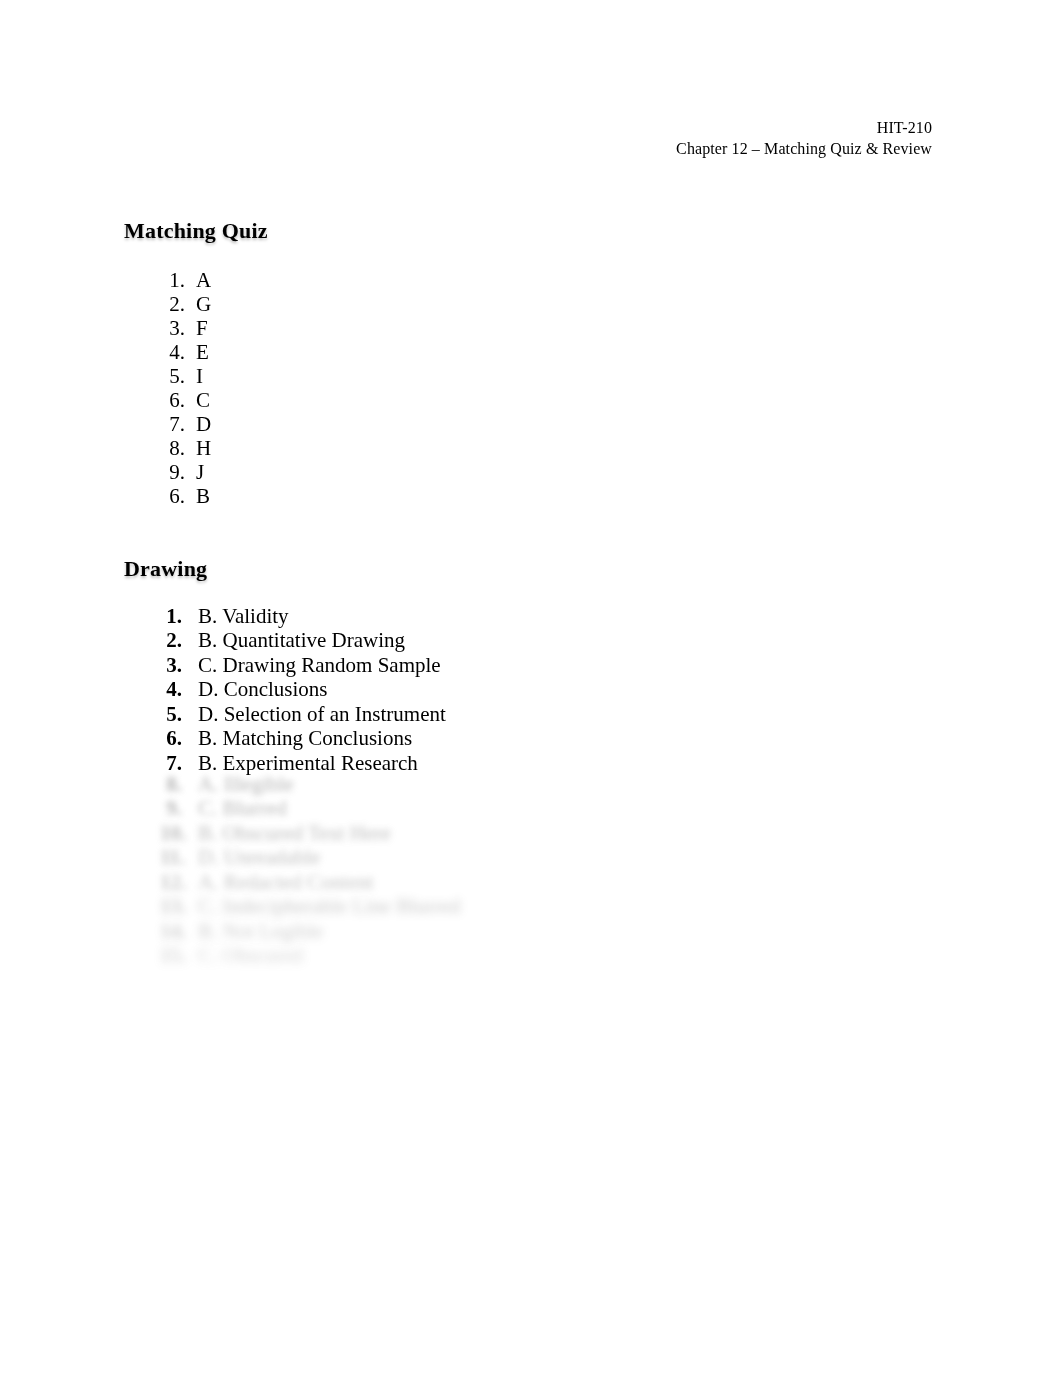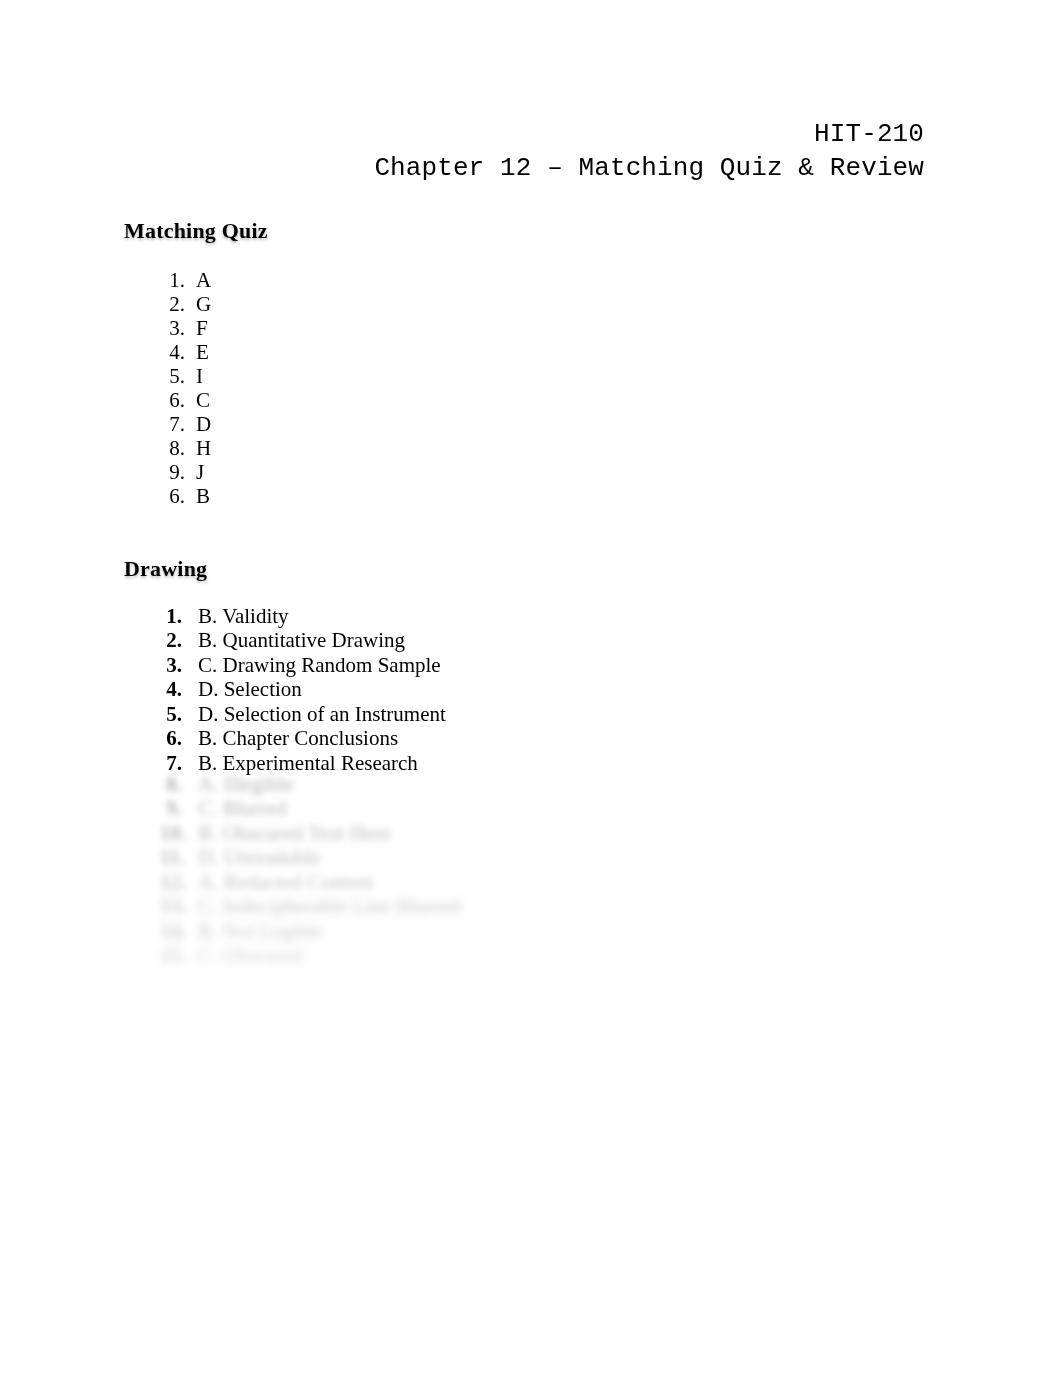--- a/index.html
+++ b/index.html
@@ -19,26 +19,25 @@
   .page {
     position: absolute;
     inset: 0;
     background: #ffffff;
   }
 
   
   .doc-header {
     position: absolute;
     top: 118px;
-    right: 138px;
+    right: 130px;
     text-align: right;
     line-height: 1.30;
-    font-size: 26px;
+    font-size: 16px;
     letter-spacing: 0.1px;
-    font-family: Liberation Mono, monospace;
   }
   .doc-header .line {
     display: block;
     white-space: nowrap;
   }
 
   
   .section-heading {
     position: absolute;
     left: 124px;
@@ -184,29 +183,29 @@
     <li>
       <span class="num">2.</span>
       <span class="val">B. Quantitative Drawing</span>
     </li>
     <li>
       <span class="num">3.</span>
       <span class="val">C. Drawing Random Sample</span>
     </li>
     <li>
       <span class="num">4.</span>
-      <span class="val">D. Selection</span>
+      <span class="val">D. Conclusions</span>
     </li>
     <li>
       <span class="num">5.</span>
       <span class="val">D. Selection of an Instrument</span>
     </li>
     <li>
       <span class="num">6.</span>
-      <span class="val">B. Chapter Conclusions</span>
+      <span class="val">B. Matching Conclusions</span>
     </li>
     <li>
       <span class="num">7.</span>
       <span class="val">B. Experimental Research</span>
     </li>
   </ol>
 
   <ol class="answer-list" id="review-list-blurred">
     <li>
       <span class="num">8.</span>

